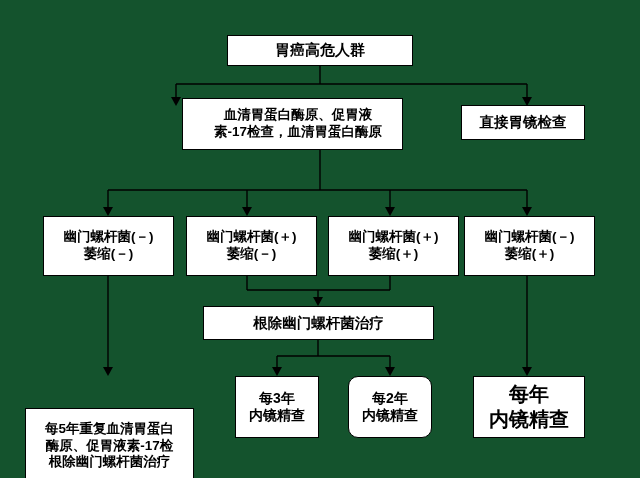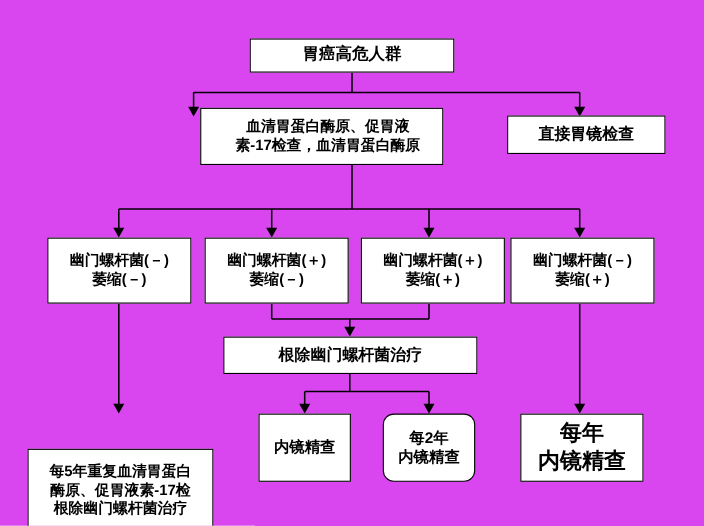--- a/index.html
+++ b/index.html
@@ -5,21 +5,21 @@
   html,body{margin:0;padding:0;}
   body{
     width:640px;height:478px;
     background:#ffffff;
     font-family:"Liberation Sans","DejaVu Sans",sans-serif;
     overflow:hidden;
   }
   #canvas{
     position:relative;
     width:640px;height:478px;
-    background:#d946ef;
+    background:#14532d;
   }
   .node{
     position:absolute;
     box-sizing:border-box;
     border:1px solid #000000;
     background:#ffffff;
     display:flex;
     align-items:center;
     justify-content:center;
     text-align:center;
@@ -98,21 +98,21 @@
     </span>
   </div>
 
   <div class="node" style="left:182px;top:98px;width:221px;height:52px;font-size:13.5px;padding-left:14px;">
     <span class="lines">
       <span>血清胃蛋白酶原、促胃液</span>
       <span>素-17检查，血清胃蛋白酶原</span>
     </span>
   </div>
 
-  <div class="node" style="left:461px;top:105px;width:144px;height:35px;font-size:14.5px;">
+  <div class="node" style="left:461px;top:105px;width:124px;height:35px;font-size:14.5px;">
     <span class="lines">
       <span>直接胃镜检查</span>
     </span>
   </div>
 
   <div class="node" style="left:43px;top:216px;width:131px;height:60px;font-size:13.5px;">
     <span class="lines">
       <span>幽门螺杆菌(－)</span>
       <span>萎缩(－)</span>
     </span>
@@ -148,20 +148,21 @@
   <div class="node" style="left:25px;top:376px;width:169px;height:76px;font-size:13.5px;margin-top:32px;">
     <span class="lines">
       <span>每5年重复血清胃蛋白</span>
       <span>酶原、促胃液素-17检</span>
       <span>根除幽门螺杆菌治疗</span>
     </span>
   </div>
 
   <div class="node" style="left:235px;top:376px;width:84px;height:62px;font-size:14px;">
     <span class="lines">
+      <span>每3年</span>
       <span>内镜精查</span>
     </span>
   </div>
 
   <div class="node" style="left:348px;top:376px;width:84px;height:62px;font-size:14px;border-radius:10px;">
     <span class="lines">
       <span>每2年</span>
       <span>内镜精查</span>
     </span>
   </div>

